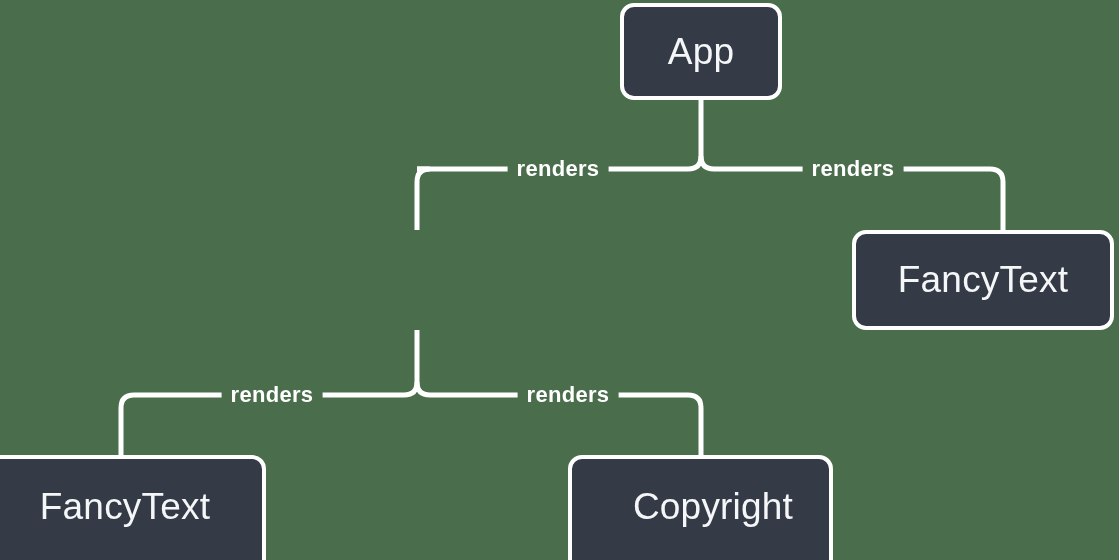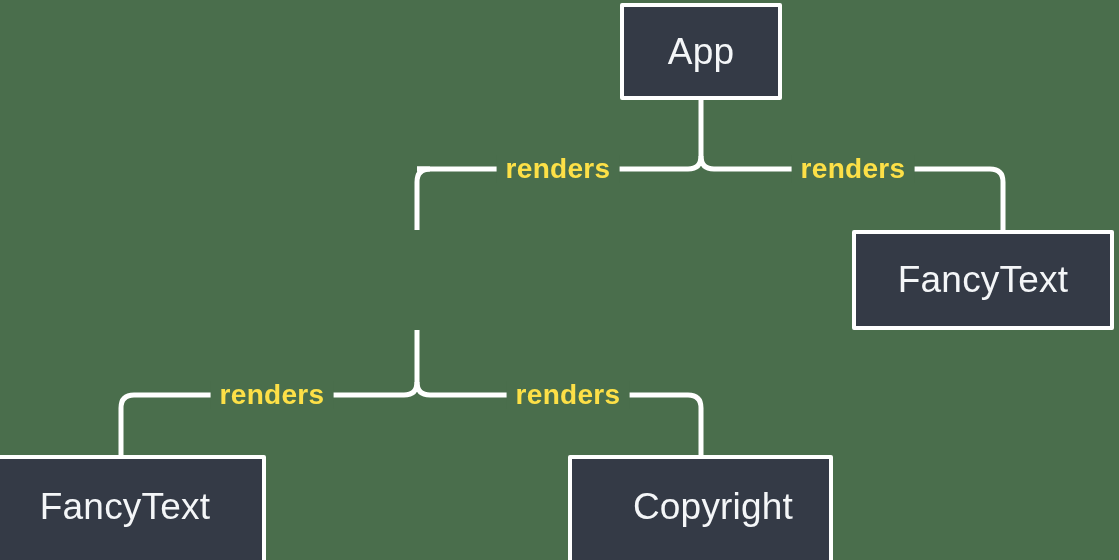--- a/index.html
+++ b/index.html
@@ -21,34 +21,34 @@
     top: 0;
     width: 1119px;
     height: 560px;
     pointer-events: none;
   }
   .node {
     position: absolute;
     box-sizing: border-box;
     background: #343a46;
     border: 4px solid #ffffff;
-    border-radius: 2px;
+    border-radius: 14px;
     display: flex;
     align-items: center;
     justify-content: center;
     color: #f4f6f8;
     font-size: 37px;
     font-weight: 400;
     letter-spacing: 0.2px;
     white-space: nowrap;
   }
   .edge-label {
     position: absolute;
-    color: #fde047;
-    font-size: 28px;
+    color: #ffffff;
+    font-size: 22px;
     font-weight: 700;
     letter-spacing: 0.3px;
     white-space: nowrap;
     transform: translate(-50%, -50%);
     background: #4a6e4c;
     padding: 0 9px;
     line-height: 1;
   }
 </style>
 </head>

